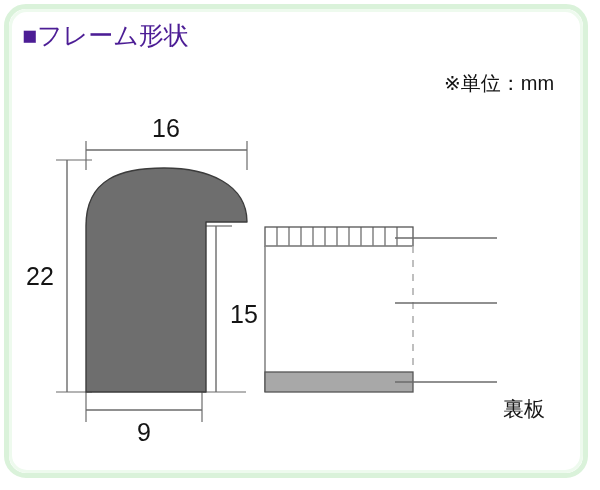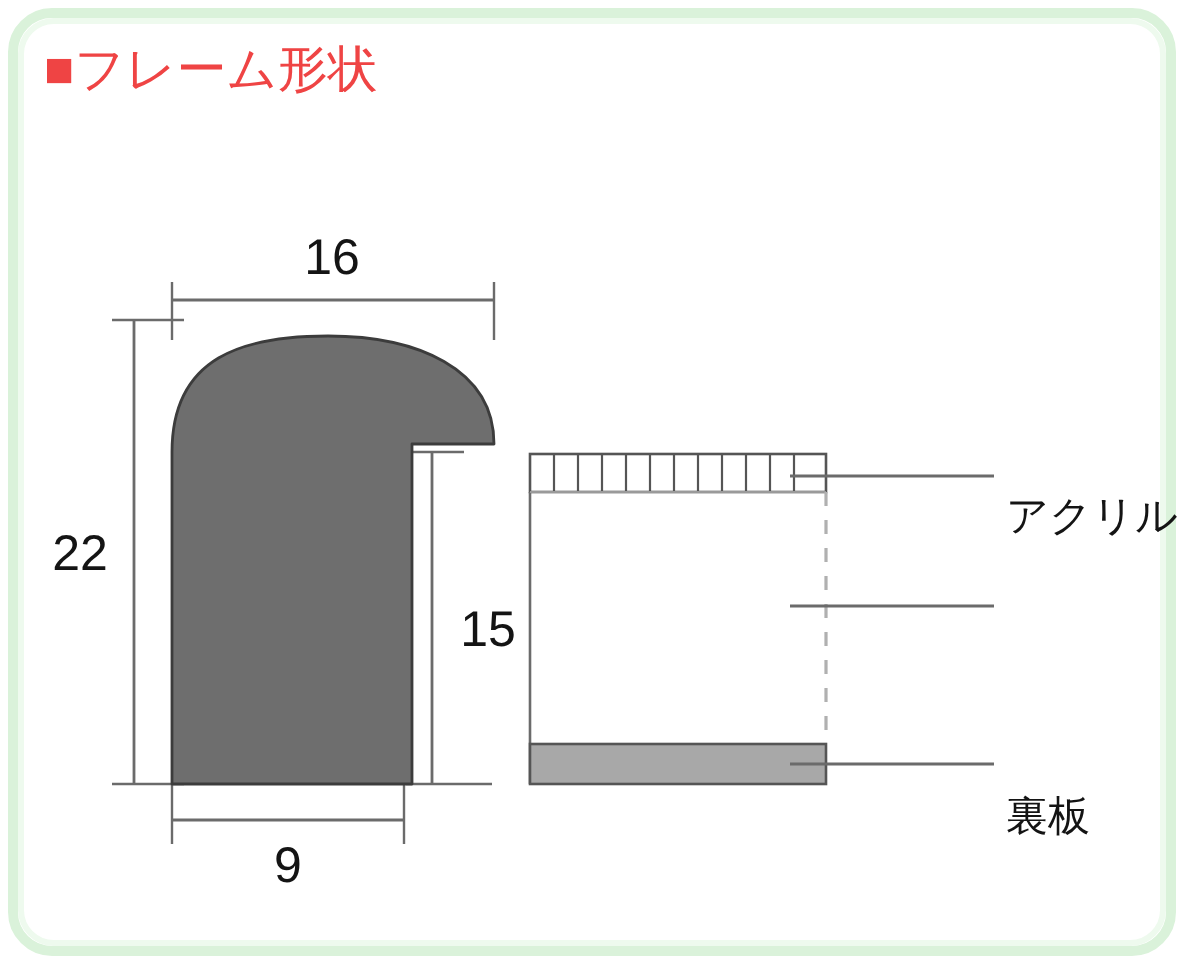--- a/index.html
+++ b/index.html
@@ -39,21 +39,21 @@
     border-radius: 18px;
     box-sizing: border-box;
     pointer-events: none;
   }
   #title {
     position: absolute;
     left: 22px;
     top: 20px;
     font-size: 25px;
     line-height: 30px;
-    color: #ef4444;
+    color: #4c1d95;
     letter-spacing: 0px;
     white-space: nowrap;
   }
   #unit-note {
     position: absolute;
     left: 444px;
     top: 71px;
     font-size: 20px;
     line-height: 24px;
     color: #141414;
@@ -79,20 +79,21 @@
 </style>
 </head>
 <body>
 
 <div id="stage">
 
   <div id="page-border"></div>
   <div id="page-border-inner"></div>
 
   <div id="title">■フレーム形状</div>
+  <div id="unit-note">※単位：mm</div>
 
   <svg id="drawing" viewBox="0 0 600 490">
 
     <g>
       <line x1="86" y1="141" x2="86" y2="170" stroke="#6b6b6b" stroke-width="1.2"></line>
       <line x1="247" y1="141" x2="247" y2="170" stroke="#6b6b6b" stroke-width="1.2"></line>
       <line x1="86" y1="150" x2="247" y2="150" stroke="#6b6b6b" stroke-width="1.4"></line>
     </g>
 
     <g>
@@ -152,16 +153,15 @@
     <line x1="413" y1="246" x2="413" y2="372" stroke="#b0b0b0" stroke-width="1.6" stroke-dasharray="7 7"></line>
 
     <rect x="265" y="372" width="148" height="20" fill="#a8a8a8" stroke="#555555" stroke-width="1.3"></rect>
 
     <line x1="395" y1="238" x2="497" y2="238" stroke="#6b6b6b" stroke-width="1.4"></line>
     <line x1="395" y1="303" x2="497" y2="303" stroke="#6b6b6b" stroke-width="1.4"></line>
     <line x1="395" y1="382" x2="497" y2="382" stroke="#6b6b6b" stroke-width="1.4"></line>
 
   </svg>
 
-  <div class="side-label" id="lbl-acrylic">アクリル</div>
   <div class="side-label" id="lbl-back">裏板</div>
 
 </div>
 
 </body></html>

